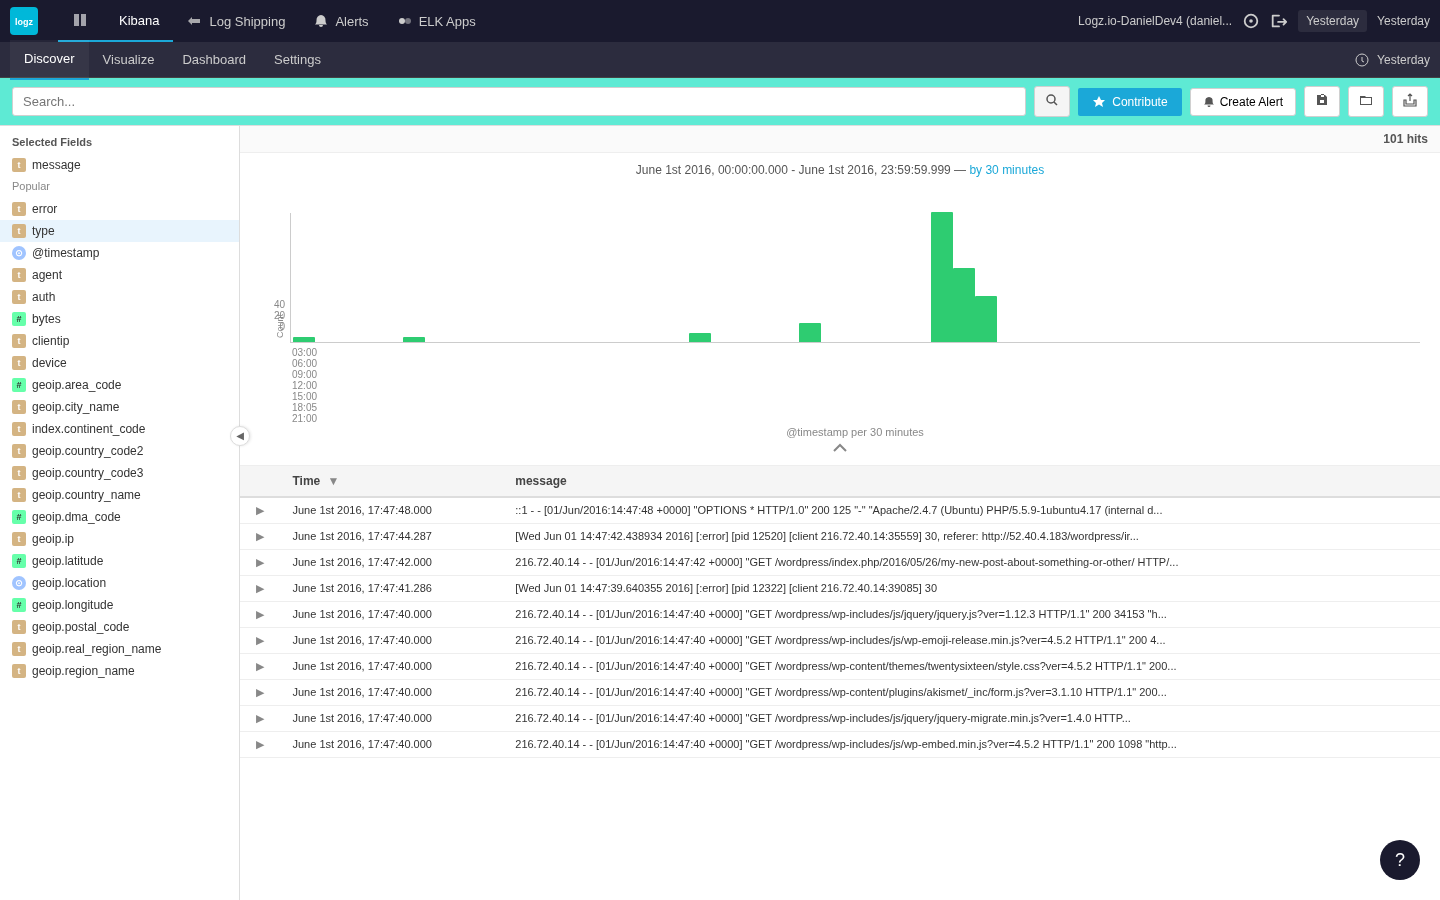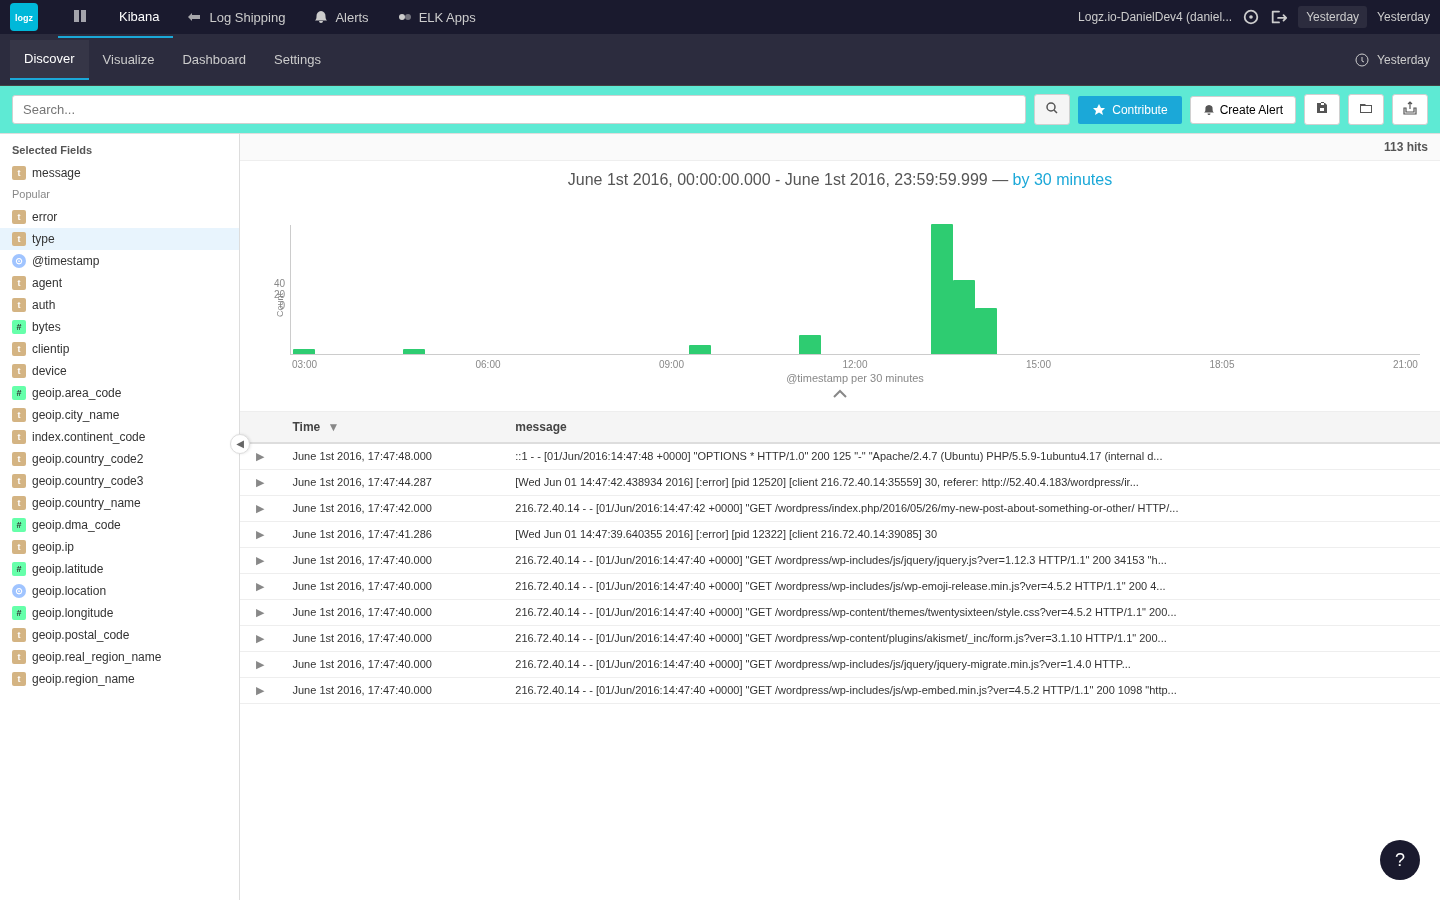--- a/index.html
+++ b/index.html
@@ -1,29 +1,29 @@
 <!DOCTYPE html>
 <html><head>
   <meta charset="utf-8">
   <style>
     * { box-sizing: border-box; margin: 0; padding: 0; }
     body { font-family: -apple-system, BlinkMacSystemFont, 'Segoe UI', Arial, sans-serif; font-size: 12px; background: #f5f5f5; color: #333; overflow: hidden; }
 
     
-    .top-nav { background: #1a1a2e; display: flex; align-items: center; height: 34px; padding: 12px 10px; }
+    .top-nav { background: #1a1a2e; display: flex; align-items: center; height: 42px; padding: 12px 10px; }
     .logo { display: flex; align-items: center; margin-right: 20px; }
     .logo-img { width: 28px; height: 28px; background: #00b8d9; border-radius: 4px; display: flex; align-items: center; justify-content: center; color: white; font-weight: bold; font-size: 10px; }
     .nav-item { color: #ccc; padding: 0 14px; height: 42px; display: flex; align-items: center; gap: 6px; cursor: pointer; font-size: 13px; text-decoration: none; }
     .nav-item.active { color: white; border-bottom: 2px solid #1ba8d8; gap: 31px; }
     .nav-item svg { width: 16px; height: 16px; }
     .top-nav-right { margin-left: auto; display: flex; align-items: center; gap: 10px; color: #ccc; font-size: 12px; }
     .settings-icon, .logout-icon { width: 18px; height: 18px; cursor: pointer; color: #ccc; }
 
     
-    .second-nav { background: #2c2c3e; display: flex; align-items: center; height: 52px; padding: 0 10px; border-bottom: 1px solid #444; }
+    .second-nav { background: #2c2c3e; display: flex; align-items: center; height: 36px; padding: 0 10px; border-bottom: 1px solid #444; }
     .sec-nav-item { color: #ccc; padding: 0 14px; height: 40px; display: flex; align-items: center; cursor: pointer; font-size: 13px; }
     .sec-nav-item.active { color: white; border-bottom: 2px solid #1ba8d8; background: rgba(255,255,255,0.05); }
     .sec-nav-right { margin-left: auto; display: flex; align-items: center; gap: 8px; color: #ccc; font-size: 12px; }
 
     
     .search-bar { background: #5eead4; padding: 8px 12px; display: flex; align-items: center; gap: 8px; border-bottom: 1px solid #ddd; }
     .search-input { flex: 1; border: 1px solid #d0d0d0; border-radius: 3px; padding: 6px 10px; font-size: 13px; outline: none; }
     .search-btn { background: #f5f5f5; border: 1px solid #d0d0d0; border-radius: 3px; padding: 6px 10px; cursor: pointer; }
     .contribute-btn { background: #1ba8d8; color: white; border: none; border-radius: 2px; padding: 7px 14px; cursor: pointer; font-size: 12px; display: flex; align-items: center; gap: 6px; }
     .create-alert-btn { background: white; border: 1px solid #d0d0d0; border-radius: 3px; padding: 6px 12px; cursor: pointer; font-size: 12px; display: flex; align-items: center; gap: 5px; }
@@ -41,21 +41,21 @@
     .icon-hash { background: #6fa; color: #333; }
     .icon-clock { background: #a0c4ff; color: white; border-radius: 50%; }
     .gear-btn { background: #555; color: white; border: none; border-radius: 3px; width: 18px; height: 18px; cursor: pointer; font-size: 10px; display: flex; align-items: center; justify-content: center; }
 
     
     .content-area { flex: 1; overflow: hidden; display: flex; flex-direction: column; background: white; }
     .hits-bar { display: flex; justify-content: flex-end; padding: 6px 12px; border-bottom: 1px solid #eee; font-size: 12px; color: #555; background: #fafafa; }
 
     
     .chart-area { padding: 10px 20px 5px; border-bottom: 1px solid #eee; }
-    .chart-title { text-align: center; font-size: 16px; color: #555; margin-bottom: 16px; }
+    .chart-title { text-align: center; font-size: 12px; color: #555; margin-bottom: 16px; }
     .chart-title a { color: #1ba8d8; text-decoration: none; }
 
     
     .table-area { flex: 1; overflow-y: auto; }
     .data-table { width: 100%; border-collapse: collapse; }
     .data-table th { background: #f5f5f5; border-bottom: 2px solid #ddd; padding: 8px 12px; text-align: left; font-size: 12px; font-weight: 600; color: #444; cursor: pointer; position: sticky; top: 0; }
     .data-table th .sort-icon { color: #888; margin-left: 4px; }
     .data-table td { padding: 6px 12px; border-bottom: 1px solid #eee; font-size: 11px; color: #333; vertical-align: top; }
     .expand-btn { color: #888; cursor: pointer; padding: 0 4px; }
     .time-cell { white-space: nowrap; color: #555; min-width: 160px; }
@@ -286,21 +286,21 @@
 
   <div style="position:relative;width:0;z-index:10;">
     <div style="position:absolute;left:-10px;top:40%;transform:translateY(-50%);background:white;border:1px solid #ddd;border-radius:50%;width:20px;height:20px;cursor:pointer;display:flex;align-items:center;justify-content:center;box-shadow:1px 0 3px rgba(0,0,0,0.1);">
       <span style="font-size:10px;color:#666;">◀</span>
     </div>
   </div>
 
   <div class="content-area">
 
     <div class="hits-bar">
-      <span style="font-weight:600;">113 hits</span>
+      <span style="font-weight:600;">101 hits</span>
     </div>
 
     <div class="chart-area">
       <div class="chart-title">
         <span>June 1st 2016, 00:00:00.000 - June 1st 2016, 23:59:59.999</span>
         <span> — </span>
         <a href="#">by 30 minutes</a>
       </div>
       <div style="display:flex;align-items:center;margin-top:36px;">
         <div style="display:flex;flex-direction:column;justify-content:space-between;padding:0 5px 20px 0;font-size:10px;color:#888;text-align:right;width:30px;">
@@ -352,21 +352,21 @@
               <div style="background: rgb(46, 204, 113); width: 22px; min-width: 2px; height: 0px; flex-shrink: 0; border-radius: 1px 1px 0px 0px;"></div>
               <div style="background: rgb(46, 204, 113); width: 22px; min-width: 2px; height: 0px; flex-shrink: 0; border-radius: 1px 1px 0px 0px;"></div>
               <div style="background: rgb(46, 204, 113); width: 22px; min-width: 2px; height: 0px; flex-shrink: 0; border-radius: 1px 1px 0px 0px;"></div>
               <div style="background: rgb(46, 204, 113); width: 22px; min-width: 2px; height: 0px; flex-shrink: 0; border-radius: 1px 1px 0px 0px;"></div>
               <div style="background: rgb(46, 204, 113); width: 22px; min-width: 2px; height: 0px; flex-shrink: 0; border-radius: 1px 1px 0px 0px;"></div>
               <div style="background: rgb(46, 204, 113); width: 22px; min-width: 2px; height: 0px; flex-shrink: 0; border-radius: 1px 1px 0px 0px;"></div>
               <div style="background: rgb(46, 204, 113); width: 22px; min-width: 2px; height: 0px; flex-shrink: 0; border-radius: 1px 1px 0px 0px;"></div>
               <div style="background: rgb(46, 204, 113); width: 22px; min-width: 2px; height: 0px; flex-shrink: 0; border-radius: 1px 1px 0px 0px;"></div>
               <div style="background: rgb(46, 204, 113); width: 22px; min-width: 2px; height: 0px; flex-shrink: 0; border-radius: 1px 1px 0px 0px;"></div>
             </div>
-          <div style="display:flex;justify-content:space-between;padding:4px 2px 0;font-size:10px;color:#888;">
+          <div style="display:flex;justify-content:space-between;padding:4px 2px 0;font-size:10px;color:#888;flex-direction:column;">
             <span>03:00</span>
             <span>06:00</span>
             <span>09:00</span>
             <span>12:00</span>
             <span>15:00</span>
             <span>18:05</span>
             <span>21:00</span>
           </div>
           <div style="text-align:center;font-size:11px;color:#888;margin-top:2px;">@timestamp per 30 minutes</div>
         </div>

